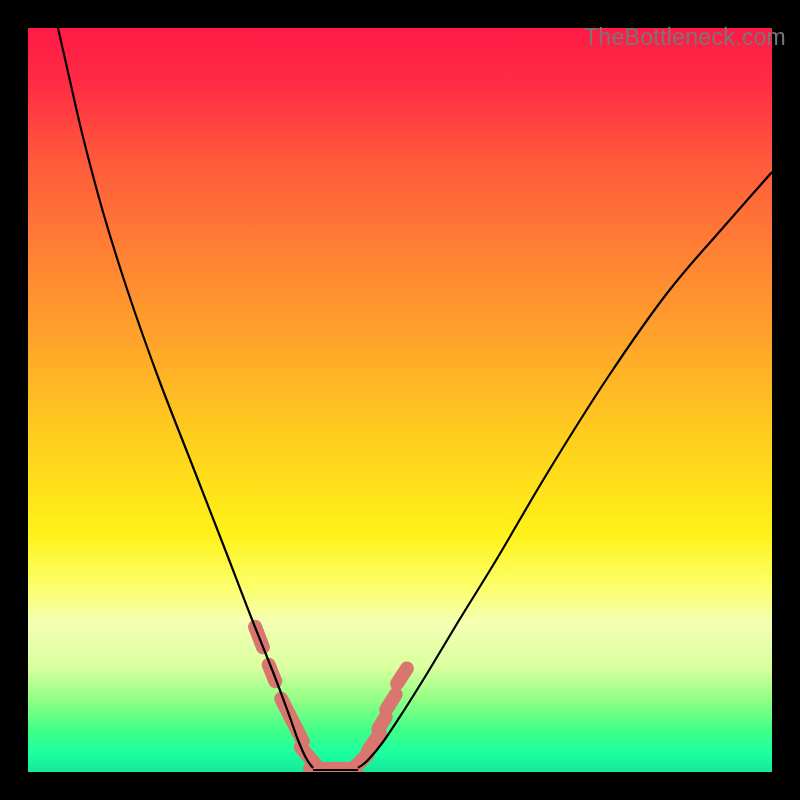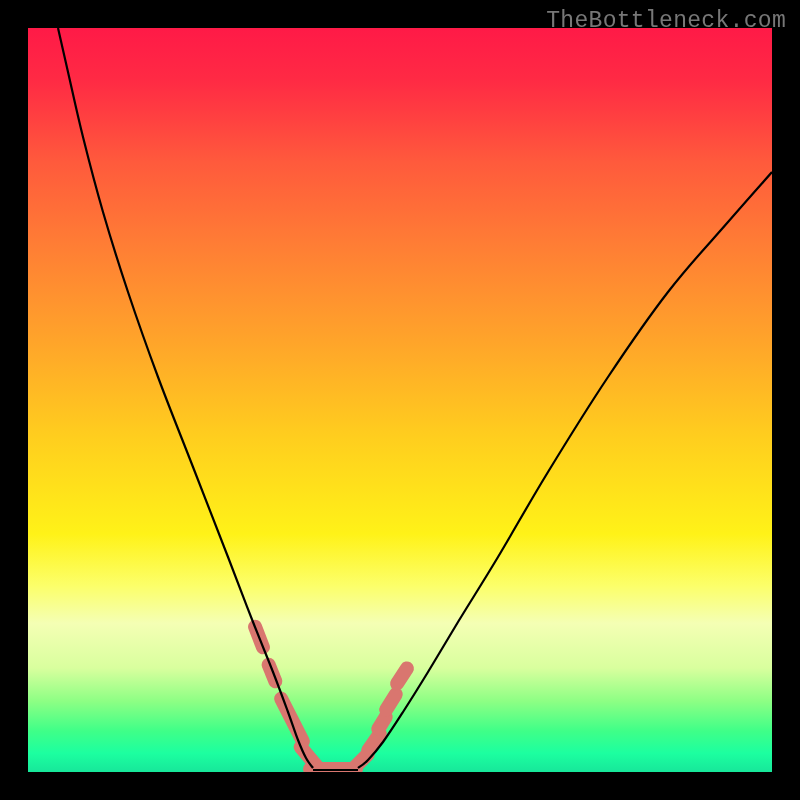--- a/index.html
+++ b/index.html
@@ -20,28 +20,27 @@
   .plot-area {
     position: absolute;
     left: 28px;
     top: 28px;
     width: 744px;
     height: 744px;
     overflow: hidden;
   }
   .watermark {
     position: absolute;
-    top: 8px;
+    top: 24px;
     right: 14px;
     color: #777;
     font-size: 23px;
     font-weight: 400;
     letter-spacing: 0.3px;
     z-index: 50;
-    font-family: Liberation Mono, monospace;
   }
 </style>
 </head>
 <body>
 
 <div class="frame">
   <div class="watermark">TheBottleneck.com</div>
 
   <div class="plot-area">
     <svg id="chart-svg" width="744" height="744" viewBox="0 0 744 744">

